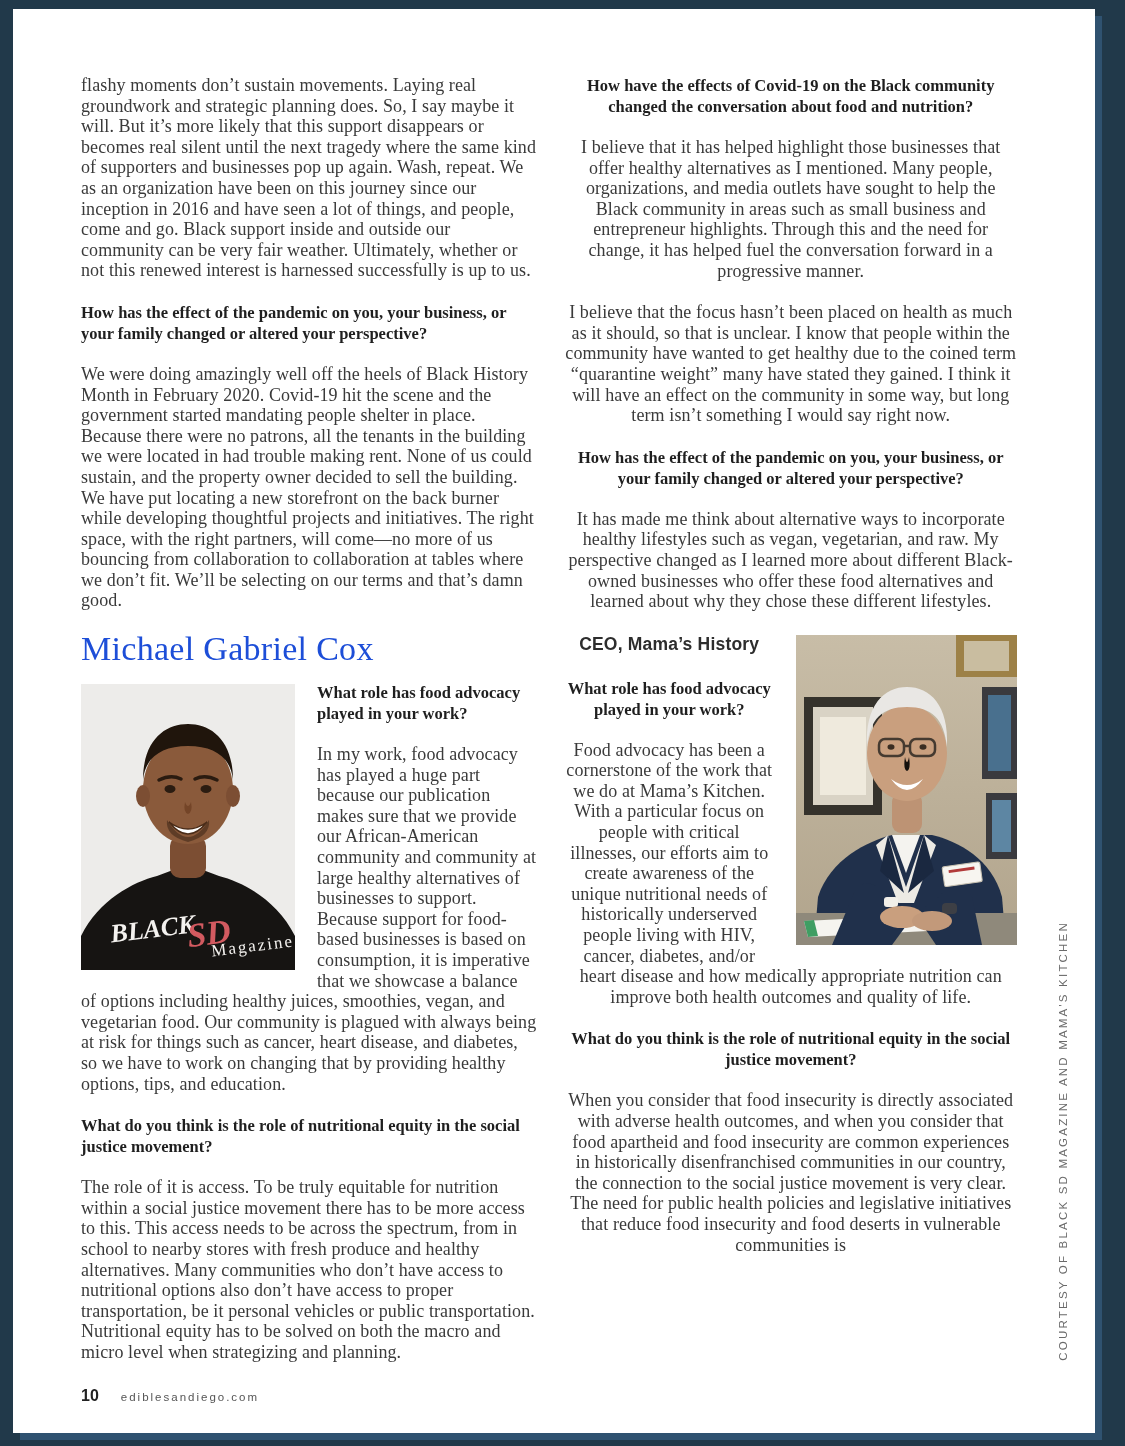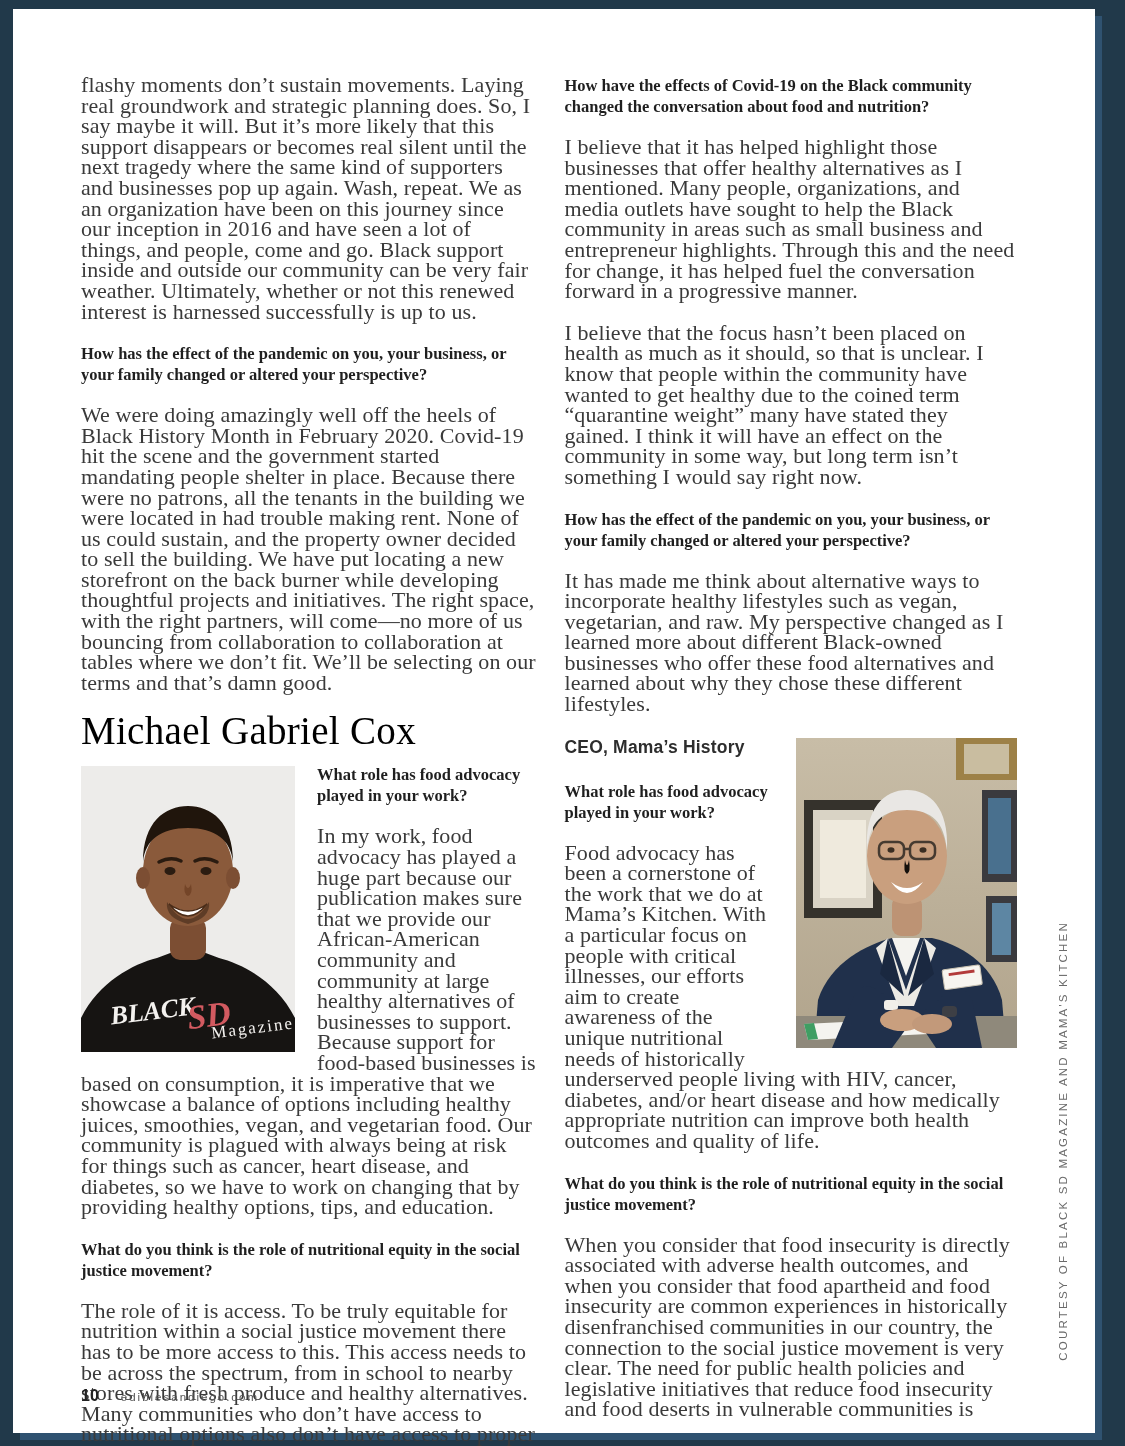--- a/index.html
+++ b/index.html
@@ -18,41 +18,41 @@
     box-shadow:7px 7px 0 0 #2f5270;
   }
   .columns{
     position:absolute;
     left:68px;top:66px;
     width:936px;
     display:flex;
     gap:28px;
   }
   .col{width:470px;}
-  .col.right{width:467px;}
+  .col.right{width:467px;text-align:center;}
   p.body-text{
-    font-size:22px;
+    font-size:18px;
     line-height:20.6px;
     color:#3a3a3a;
     margin:0 0 21px 0;
     letter-spacing:0.1px;
   }
   p.question{
     font-size:16.5px;
     line-height:21px;
     color:#1f1f1f;
     font-weight:bold;
     margin:0 0 20px 0;
   }
   h2.person-name{
     font-family:"Liberation Serif", serif;
     font-weight:400;
-    font-size:39px;
+    font-size:34px;
     line-height:34px;
-    color:#000000;
+    color:#1d4ed8;
     margin:6px 0 16px 0;
     letter-spacing:0.3px;
   }
   .role-subhead{
     font-family:"Liberation Sans", sans-serif;
     font-weight:bold;
     font-size:17.5px;
     line-height:23px;
     color:#2d2d2d;
     margin:2px 0 22px 0;

